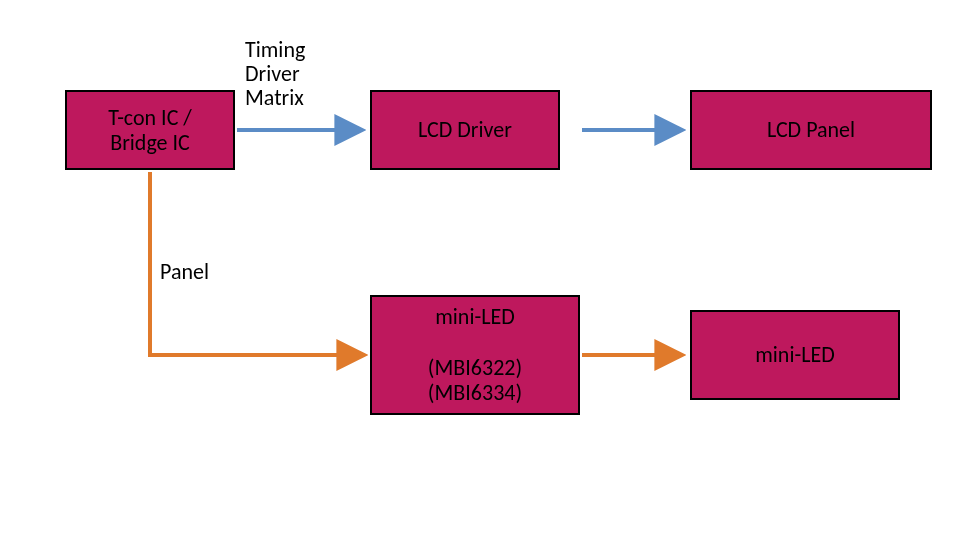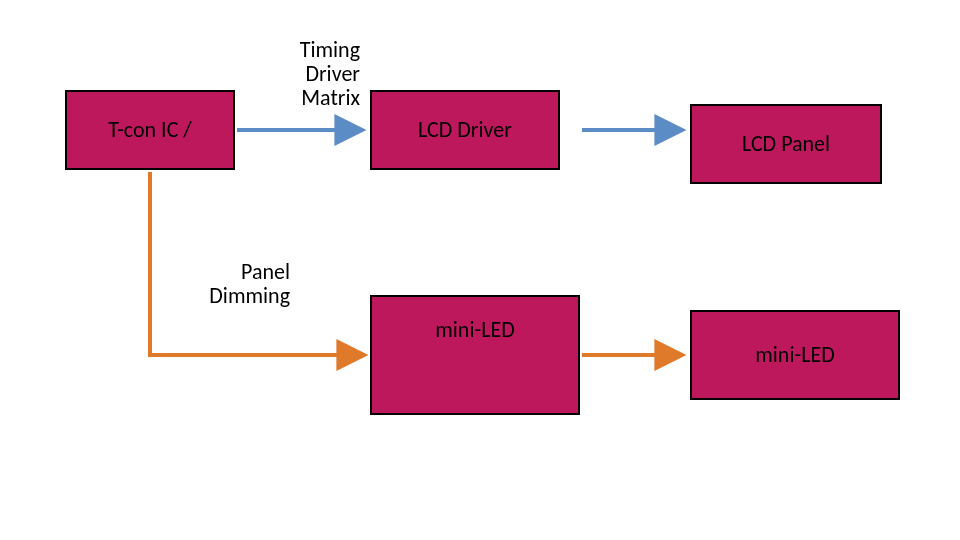--- a/index.html
+++ b/index.html
@@ -20,68 +20,70 @@
     display: flex;
     align-items: center;
     justify-content: center;
     text-align: center;
     line-height: 1.15;
     padding: 4px;
     box-sizing: border-box;
   }
   .label {
     position: absolute;
-    text-align: right;
+    text-align: left;
     line-height: 1.1;
   }
   svg.arrow {
     position: absolute;
     overflow: visible;
   }
 </style>
 </head>
 <body>
 
 <div class="box" style="left:65px; top:90px; width:170px; height:80px;">
   <div>
     <span>T-con IC /</span><br>
+    <span>Bridge IC</span>
   </div>
 </div>
 
 <div class="box" style="left:370px; top:90px; width:190px; height:80px;">
   <span>LCD Driver</span>
 </div>
 
-<div class="box" style="left:690px; top:90px; width:192px; height:80px;margin-top:14px;">
+<div class="box" style="left:690px; top:90px; width:242px; height:80px;">
   <span>LCD Panel</span>
 </div>
 
 <div class="box" style="left:370px; top:295px; width:210px; height:120px;">
   <div>
     <span>mini-LED</span><br>
     <br>
-    <br>
+    <span>(MBI6322)</span><br>
+    <span>(MBI6334)</span>
   </div>
 </div>
 
 <div class="box" style="left:690px; top:310px; width:210px; height:90px;">
   <div>
     <span>mini-LED</span><br>
   </div>
 </div>
 
 <div class="label" style="left:245px; top:38px; width:115px;">
   <span>Timing</span><br>
   <span>Driver</span><br>
   <span>Matrix</span>
 </div>
 
 <div class="label" style="left:160px; top:260px; width:130px;">
   <span>Panel</span><br>
-  <span>Dimming</span><br>
+  <br>
 </div>
 
 <svg class="arrow" style="left:235px; top:118px; width:135px; height:24px;">
   <defs>
     <marker id="ah-blue-1" viewBox="0 0 10 10" refX="8" refY="5" markerWidth="8" markerHeight="8" orient="auto">
       <path d="M0,0 L10,5 L0,10 z" fill="#5b8cc6"></path>
     </marker>
   </defs>
   <line x1="2" y1="12" x2="125" y2="12" stroke-width="4" marker-end="url(#ah-blue-1)" stroke="#5b8cc6"></line>
 </svg>

